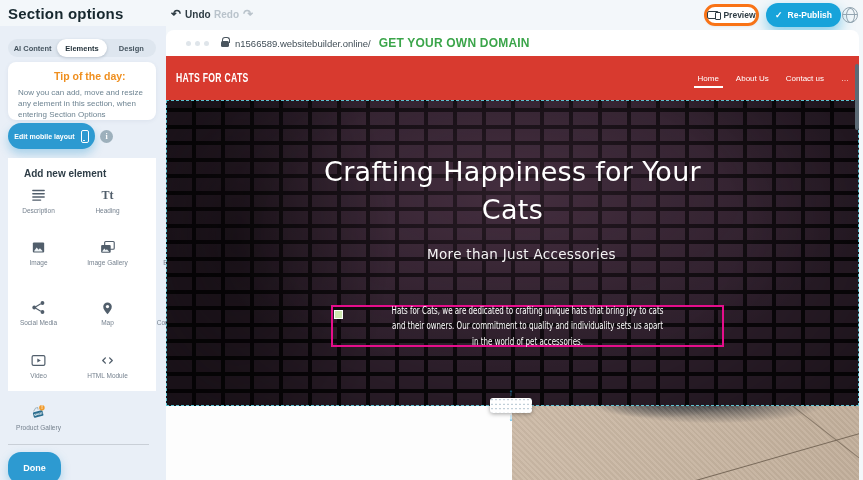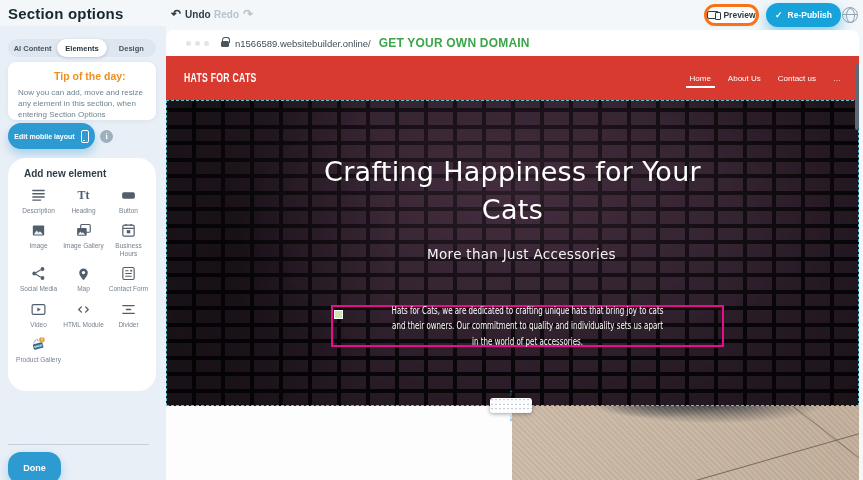--- a/index.html
+++ b/index.html
@@ -35,40 +35,40 @@
   .tip-card { position:absolute; left:8px; top:36px; width:148px; height:58px; background:#fff; border-radius:8px; padding:8px 10px; box-shadow:0 1px 4px rgba(60,80,110,.08); }
   .tip-title { font-size:10.5px; font-weight:700; color:#ef8f1f; margin-bottom:5px;margin-left:36px; }
   .tip-body { font-size:8px; color:#6e8492; line-height:1.4; }
   .edit-mobile-btn { position:absolute; left:8px; top:97px; width:87px; height:26px; border-radius:14px; background:#2d9ad1;
     color:#fff; font-size:7px; font-weight:700; display:flex; align-items:center; justify-content:center; gap:6px;
     box-shadow:0 5px 10px rgba(45,154,209,.35); cursor:pointer; }
   .phone-icon { position:relative; width:8px; height:13px; border:1.3px solid #fff; border-radius:2px; }
   .phone-icon::after { content:''; position:absolute; left:1.6px; bottom:0.5px; width:2px; height:1.4px; background:#fff; border-radius:1px; }
   .info-dot { position:absolute; left:100px; top:104px; width:13px; height:13px; border-radius:50%; background:#9db0bc; color:#fff;
     font-size:8px; font-weight:700; display:flex; align-items:center; justify-content:center; font-family:"Liberation Serif", serif; cursor:pointer; }
-  .elements-card { position:absolute; left:8px; top:132px; width:148px; height:233px; background:#fff; border-radius:18px; padding:10px 4px 4px 8px; }
+  .elements-card { position:absolute; left:8px; top:132px; width:148px; height:233px; background:#fff; border-radius:0; padding:10px 4px 4px 8px; }
   .card-title { font-size:10px; font-weight:700; color:#2e3d47; margin:0 0 8px 8px; }
-  .elem-grid { display:grid; grid-template-columns:45px 45px 45px; row-gap:7px; }
+  .elem-grid { display:grid; grid-template-columns:45px 45px 45px; row-gap:7px;gap:24px; }
   .elem-cell { display:flex; flex-direction:column; align-items:center; text-align:center; cursor:pointer; }
   .elem-cell svg { width:17px; height:17px; flex:none; }
   .elem-label { font-size:6.5px; color:#76828f; margin-top:3px; line-height:1.25; }
   .sidebar-divider { position:absolute; left:8px; top:418px; width:141px; height:1px; background:#c9cfd7; }
   .done-btn { position:absolute; left:8px; top:426px; width:53px; height:32px; border-radius:13px; background:#2d9ad1; color:#fff;
     font-size:9px; font-weight:700; display:flex; align-items:center; justify-content:center;
     box-shadow:0 4px 10px rgba(45,154,209,.35); cursor:pointer; }
 
   
   .preview { position:absolute; left:166px; top:30px; width:693px; height:450px; }
   .browser-bar { height:26px; background:#fff; border-radius:8px 8px 0 0; display:flex; align-items:center; padding:0 20px; }
   .b-dot { width:5px; height:5px; border-radius:50%; background:#dfe5ea; margin-right:4px; }
   .lock-icon { position:relative; width:8px; height:6.5px; background:#4a555e; border-radius:1.5px; margin:2px 6px 0 8px; }
   .lock-icon::before { content:''; position:absolute; left:1.1px; top:-3.8px; width:5.6px; height:5px; border:1.4px solid #4a555e; border-bottom:none; border-radius:3px 3px 0 0; }
   .url-text { font-size:9.5px; color:#414e57; font-weight:400; }
   .domain-cta { font-size:12px; font-weight:700; color:#3ba54a; margin-left:8px; letter-spacing:.2px; cursor:pointer; }
-  .site-header { height:44px; background:#d83a2f; display:flex; align-items:center; padding:0 18px; }
+  .site-header { height:44px; background:#d83a2f; display:flex; align-items:center; padding:0 10px; }
   .site-logo { font-size:12px; font-weight:700; color:#fff; transform:scaleX(.72); transform-origin:left center; letter-spacing:.4px; white-space:nowrap; }
   .site-nav { margin-left:auto; display:flex; align-items:center; gap:17px; }
   .nav-item { position:relative; font-size:8px; color:#fff; cursor:pointer; white-space:nowrap; }
   .nav-item.active::after { content:''; position:absolute; left:-4px; right:-4px; bottom:-5px; height:1.5px; background:#fff; }
   .hero { position:relative; height:306px; color:#fff; text-align:center;
     border:1px dashed rgba(95,205,220,.95);
     background:
       radial-gradient(ellipse 500px 320px at 50% 42%, rgba(0,0,0,0) 45%, rgba(0,0,0,.5) 100%),
       radial-gradient(ellipse 240px 380px at 10% 45%, rgba(0,0,0,.45), rgba(0,0,0,0) 65%),
       radial-gradient(ellipse 520px 260px at 50% 30%, rgba(142,96,128,.24), rgba(0,0,0,0) 68%),

